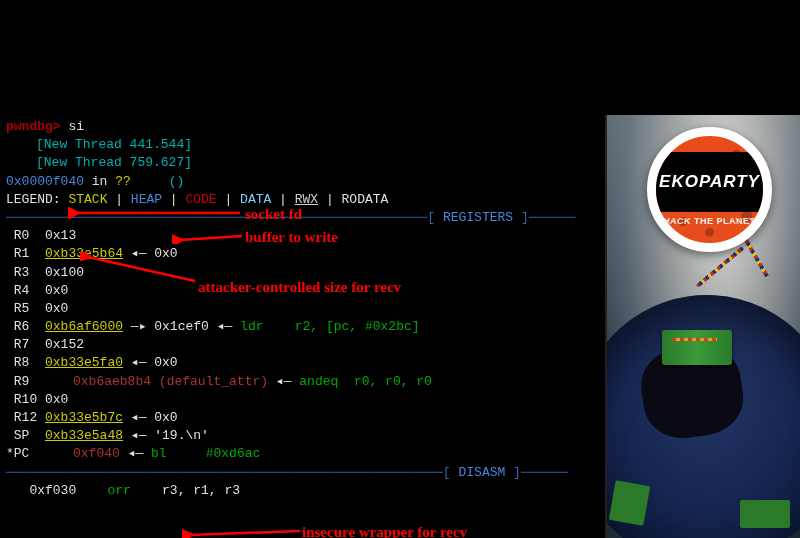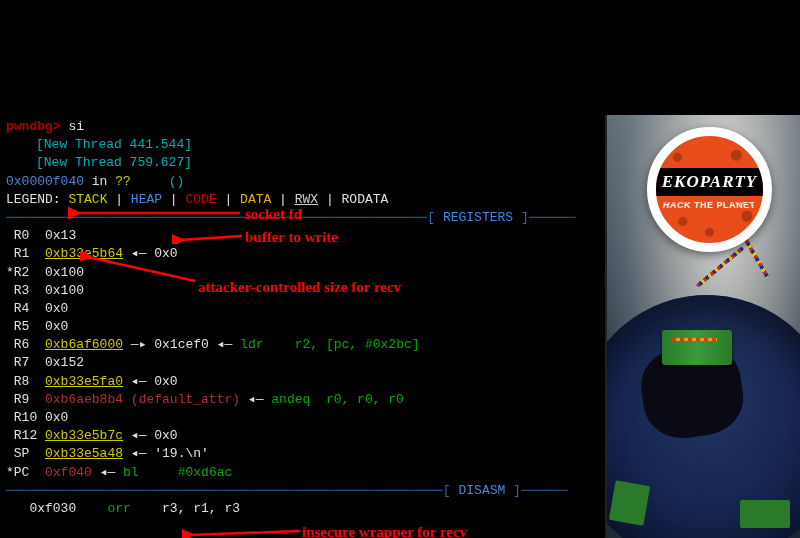--- a/index.html
+++ b/index.html
@@ -18,23 +18,23 @@
     padding: 118px 6px 6px 6px;
   }
   .line { white-space: pre; }
   .prompt { color: #aa0000; font-weight: bold; }
   .white { color: #e0e0e0; }
   .cyan { color: #00b0b0; margin-left: 30px; }
   .green { color: #00aa00; }
   .yellow { color: #cccc00; text-decoration: underline; }
   .yellow-nu { color: #cccc00; }
   .red { color: #cc0000; }
-  .magenta { color: #eab308; }
+  .magenta { color: #7dd3fc; }
   .blue { color: #4488dd; }
-  .darkred { color: #aa3333; }
+  .darkred { color: #aa3333; margin-left: 28px; }
 
   .sep-label {
     color: #4488dd;
     position: relative;
   }
   .sep-line {
     color: #3366aa;
   }
 
   .annotation {
@@ -140,25 +140,25 @@
     background:
       radial-gradient(circle at 20% 20%, rgba(0,0,0,0.25) 0 4px, transparent 5px),
       radial-gradient(circle at 75% 18%, rgba(0,0,0,0.25) 0 5px, transparent 6px),
       radial-gradient(circle at 85% 75%, rgba(0,0,0,0.25) 0 5px, transparent 6px),
       radial-gradient(circle at 25% 80%, rgba(0,0,0,0.25) 0 4px, transparent 5px),
       radial-gradient(circle at 50% 90%, rgba(0,0,0,0.25) 0 4px, transparent 5px);
   }
   .logo-title {
     background: #000;
     color: #fff;
-    font-family: Liberation Serif, serif;
+    font-family: Liberation Sans, sans-serif;
     font-weight: 900;
     font-size: 17px;
     letter-spacing: 1px;
-    padding: 2px 8px;
+    padding: 18px 8px;
     z-index: 2;
     font-style: italic;
   }
   .logo-sub {
     color: #fff;
     font-family: Arial, sans-serif;
     font-size: 9px;
     font-weight: bold;
     letter-spacing: 0.5px;
     margin-top: 3px;
@@ -174,21 +174,20 @@
   <div class="line cyan">[New Thread 441.544]</div>
   <div class="line cyan">[New Thread 759.627]</div>
   <div class="line"><span class="blue">0x0000f040</span><span class="white"> in </span><span class="yellow-nu">??</span><span class="cyan"> ()</span></div>
   <div class="line"><span class="white">LEGEND: </span><span class="yellow-nu">STACK</span><span class="white"> | </span><span class="blue">HEAP</span><span class="white"> | </span><span class="red">CODE</span><span class="white"> | </span><span class="magenta">DATA</span><span class="white"> | </span><span style="text-decoration:underline">RWX</span><span class="white"> | </span><span class="white">RODATA</span></div>
 
   <div class="line sep-line"><span>──────────────────────────────────────────────────────[ </span><span class="sep-label">REGISTERS</span><span> ]──────</span></div>
 
   <div>
     <div class="line"><span class="white"> R0  </span><span class="white">0x13</span></div>
     <div class="line"><span class="white"> R1  </span><span class="yellow">0xb33e5b64</span><span class="white"> ◂— 0x0</span></div>
-    <div class="line"><span class="white">*R2  </span><span class="white">0x100</span></div>
     <div class="line"><span class="white"> R3  </span><span class="white">0x100</span></div>
     <div class="line"><span class="white"> R4  </span><span class="white">0x0</span></div>
     <div class="line"><span class="white"> R5  </span><span class="white">0x0</span></div>
     <div class="line"><span class="white"> R6  </span><span class="yellow">0xb6af6000</span><span class="white"> —▸ 0x1cef0 ◂— </span><span class="green">ldr    r2, [pc, #0x2bc]</span></div>
     <div class="line"><span class="white"> R7  </span><span class="white">0x152</span></div>
     <div class="line"><span class="white"> R8  </span><span class="yellow">0xb33e5fa0</span><span class="white"> ◂— 0x0</span></div>
     <div class="line"><span class="white"> R9  </span><span class="darkred">0xb6aeb8b4 (default_attr)</span><span class="white"> ◂— </span><span class="green">andeq  r0, r0, r0</span></div>
     <div class="line"><span class="white"> R10 </span><span class="white">0x0</span></div>
     <div class="line"><span class="white"> R12 </span><span class="yellow">0xb33e5b7c</span><span class="white"> ◂— 0x0</span></div>
     <div class="line"><span class="white"> SP  </span><span class="yellow">0xb33e5a48</span><span class="white"> ◂— '19.\n'</span></div>

